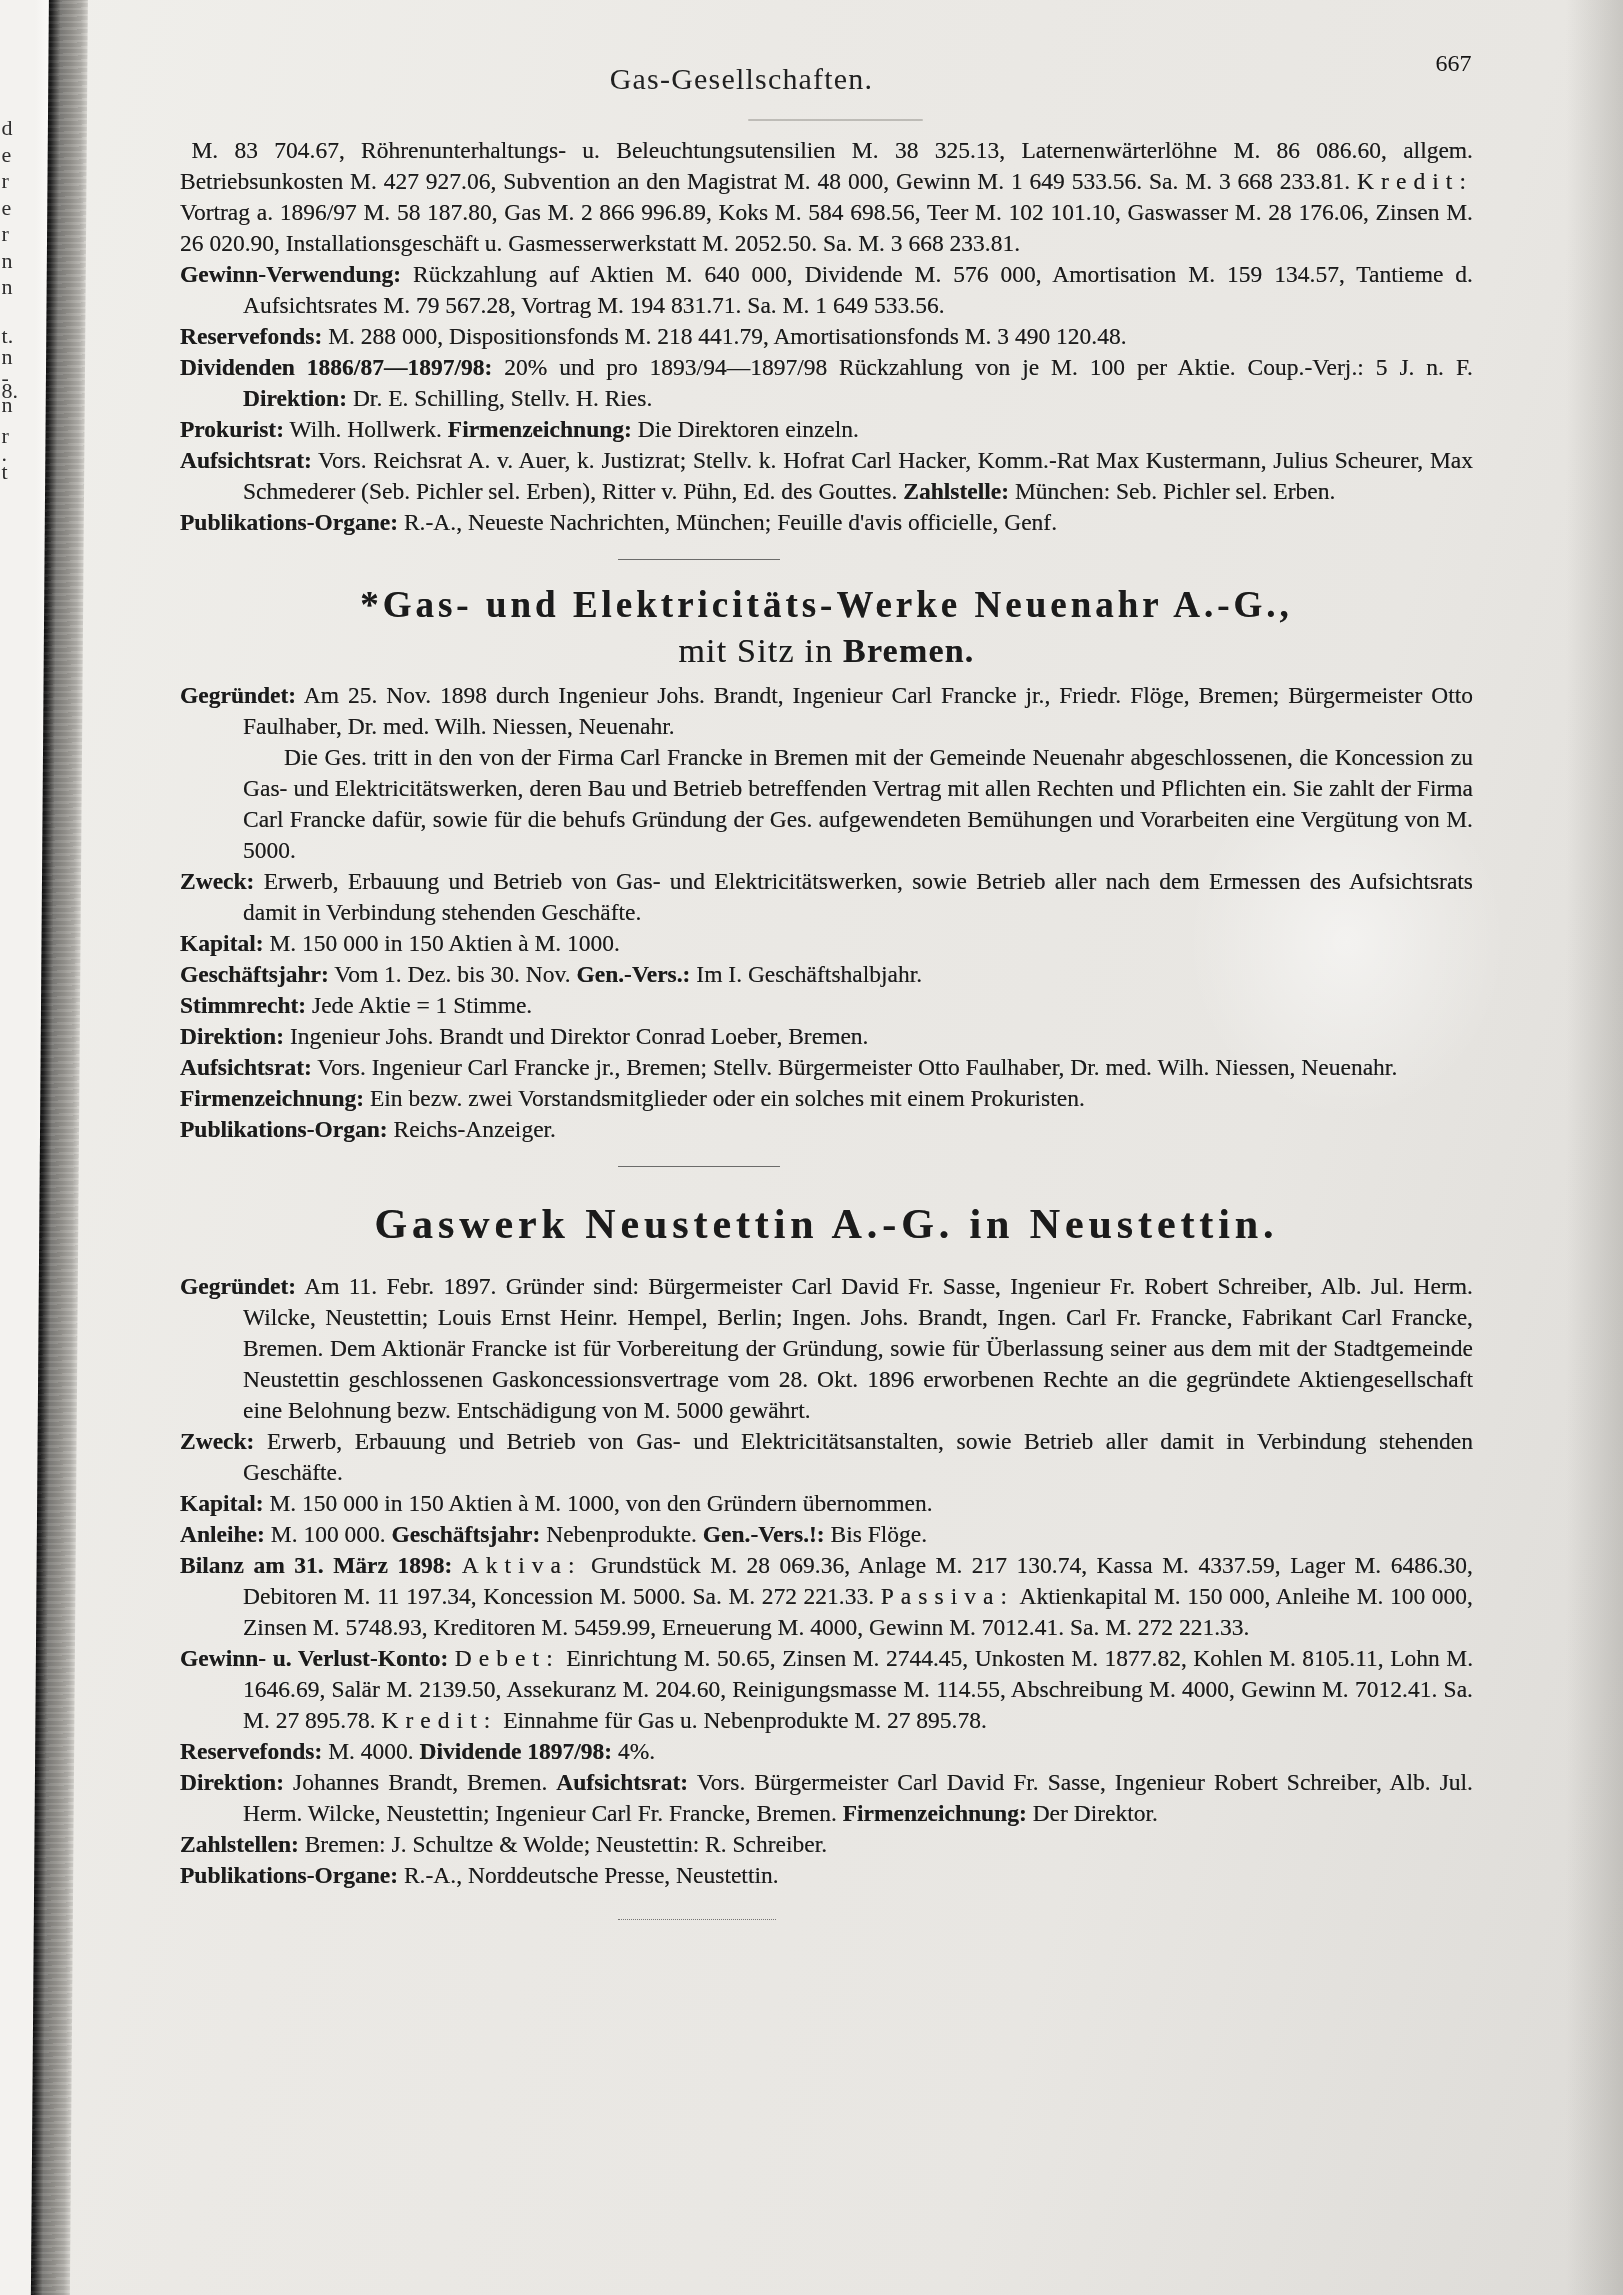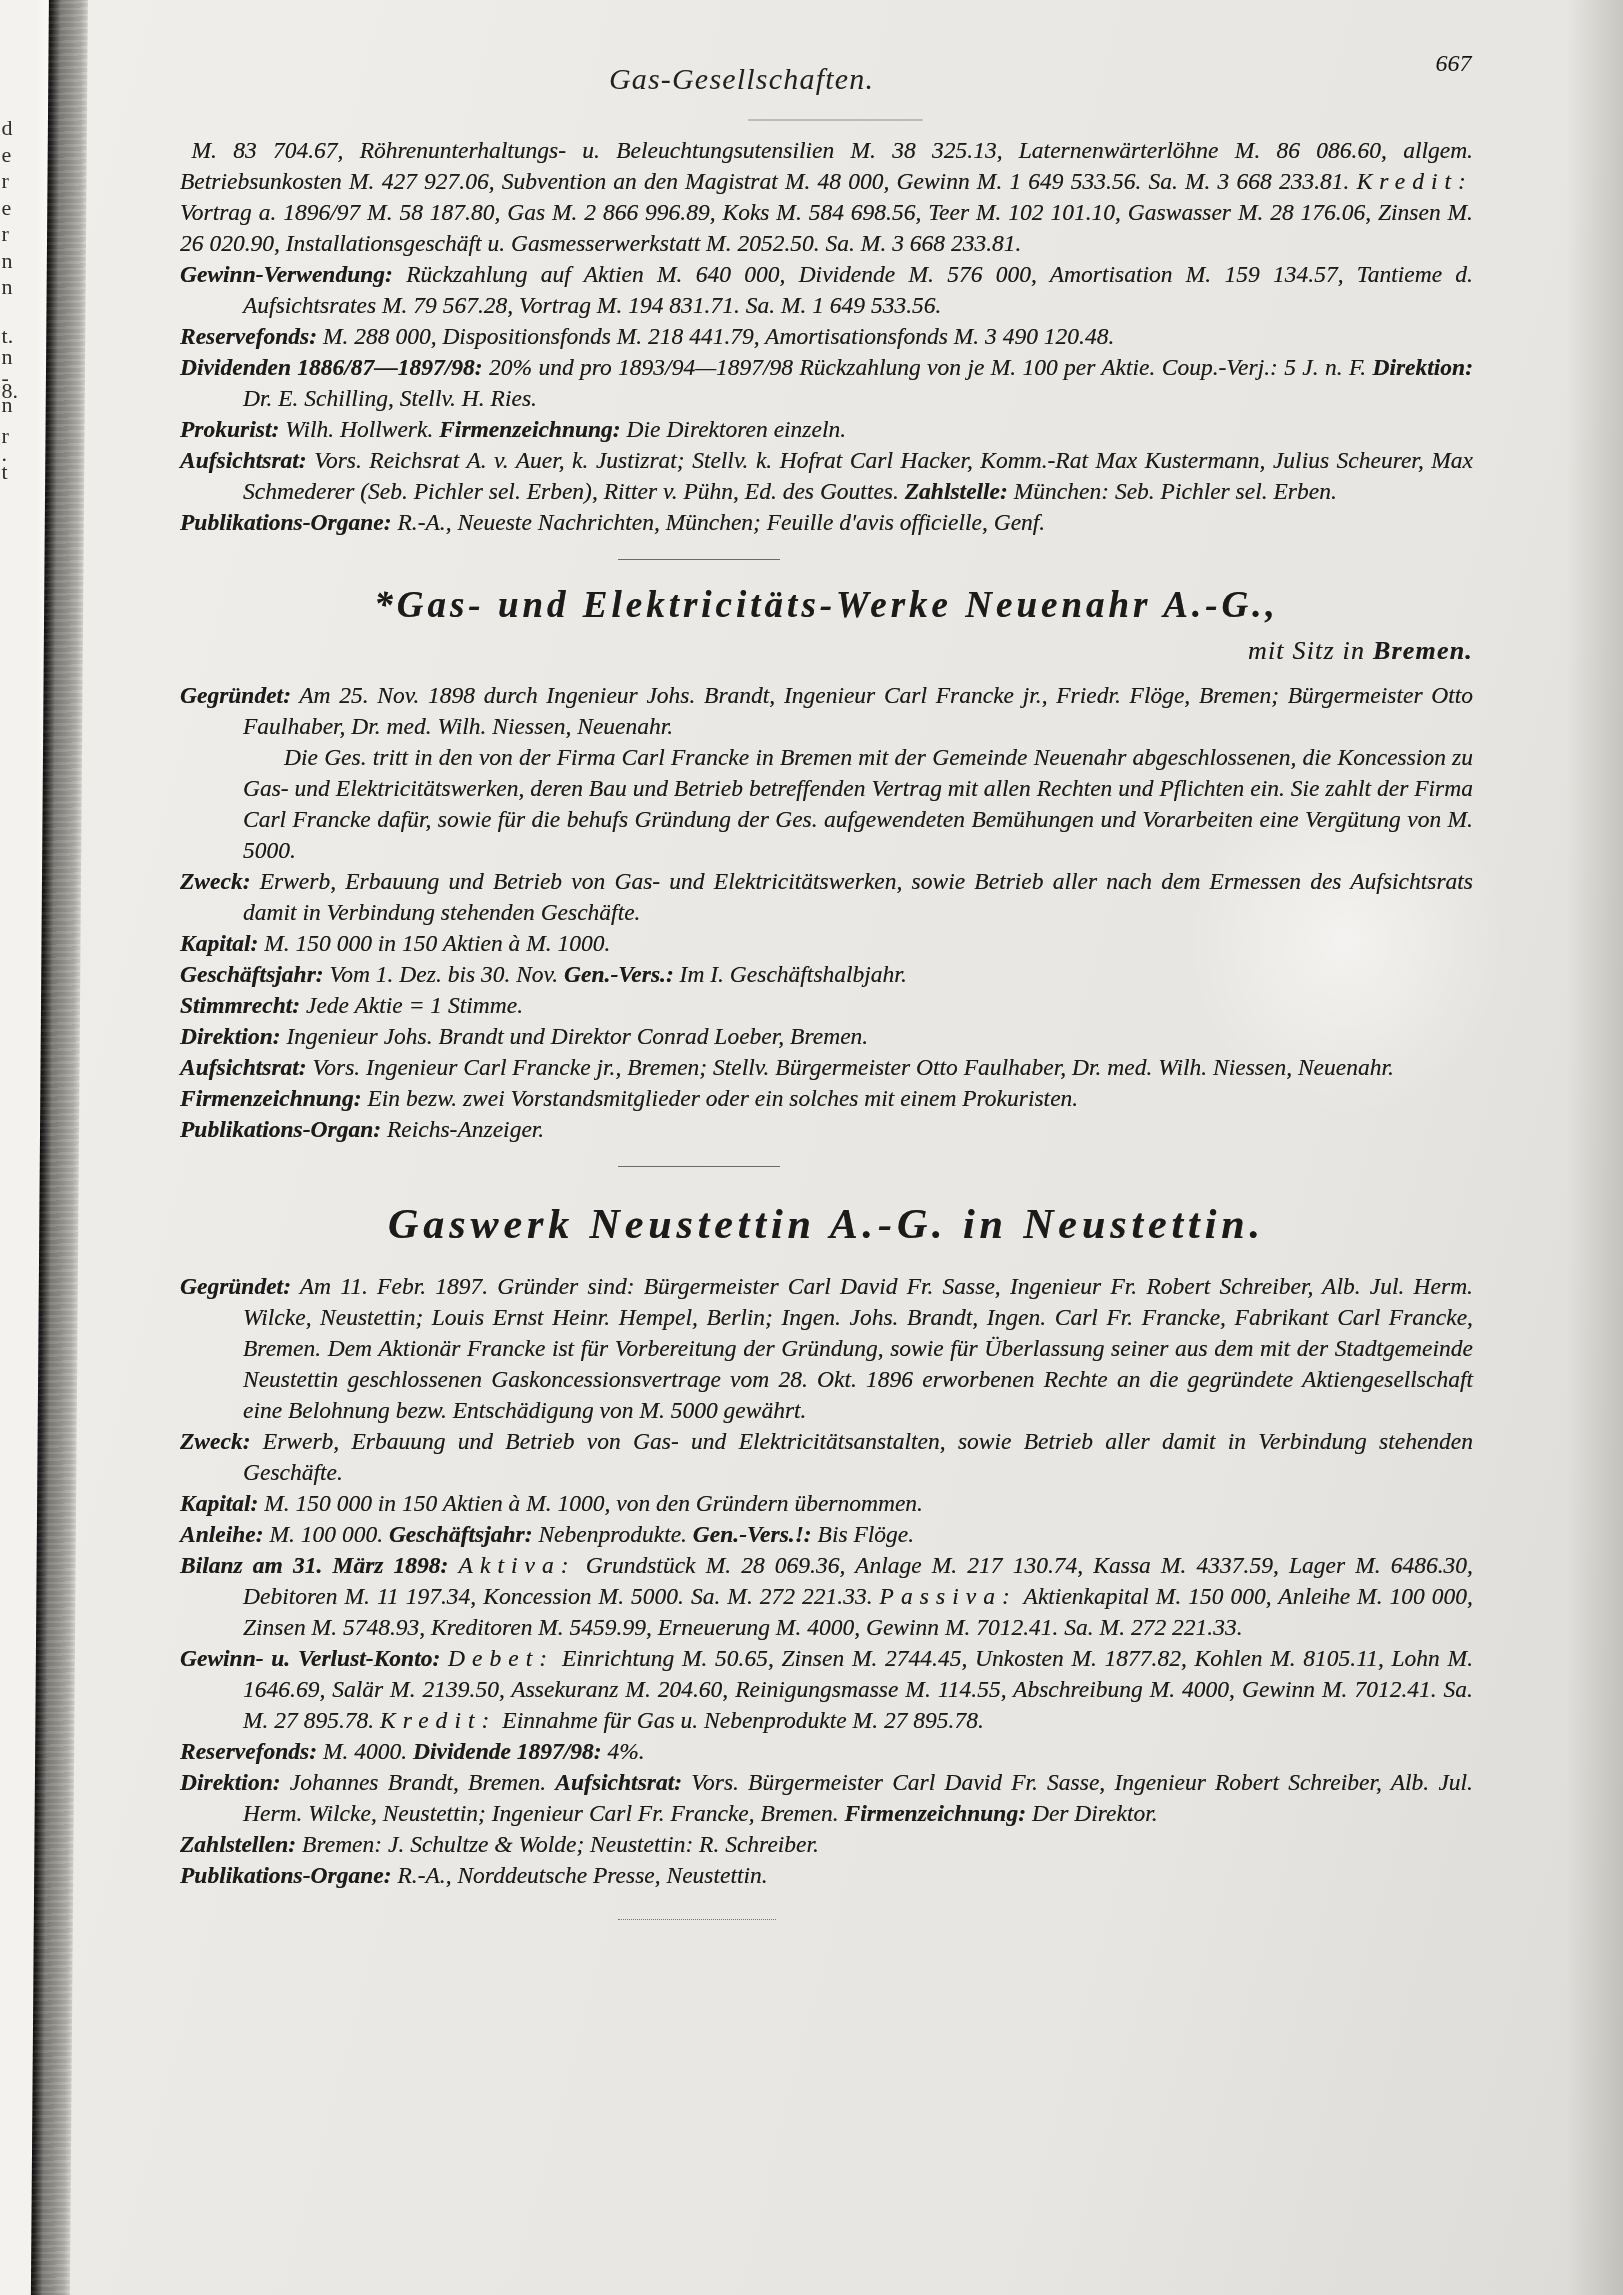--- a/index.html
+++ b/index.html
@@ -13,40 +13,40 @@
   .stain{position:absolute;top:690px;right:49px;width:455px;height:503px;pointer-events:none;
     background:radial-gradient(closest-side,rgba(255,255,255,.5),rgba(255,255,255,0) 70%);}
   .page-edge-strip{position:absolute;left:0;top:0;width:50px;height:100%;
     background:linear-gradient(90deg,#f3f2ef 0%,#f3f2ef 70%,#fbfaf8 100%);}
   .book-gutter{position:absolute;left:49px;top:-11.4px;width:39px;height:2321px;
     transform-origin:50% 0;transform:rotate(0.45deg);
     background:linear-gradient(90deg,#101010 0px,#242424 3.2px,#565553 8px,#7e7d7a 30%,#96948f 58%,#b3b1ac 84%,#d8d6d1 100%);}
   .book-gutter::after{content:"";position:absolute;inset:0;
     background:repeating-linear-gradient(178deg,rgba(255,255,255,.06) 0 2.4px,rgba(0,0,0,.05) 2.4px 6.5px);}
   .margin-letters span{position:absolute;left:1.6px;font-size:22px;color:#2e2e2e;font-family:"Liberation Serif",serif;}
-  .content{position:absolute;left:180px;top:0;width:1293px;font-style:italic;}
+  .content{position:absolute;left:180px;top:0;width:1293px;}
   .header{position:relative;height:106px;}
   .header-title{position:absolute;left:50%;top:62px;transform:translateX(-50%) translateX(-85px);
     font-size:30px;letter-spacing:1.2px;color:#212121;white-space:nowrap;}
   .page-number{position:absolute;right:1.6px;top:50px;font-size:24px;color:#141414;}
   .scan-artifact{position:absolute;left:568px;top:119px;width:175px;height:1.6px;
     background:rgba(135,133,127,.45);border-radius:1.6px;}
   .body{margin-top:29px;font-size:23.5px;line-height:31px;text-align:justify;
     text-shadow:0 0 0.4px rgba(20,20,20,.55);}
   .body p{margin:0;}
   .para-hang{padding-left:63px;text-indent:-63px;}
   .para-flush{text-indent:11.4px;}
   .para-inner{padding-left:63px;text-indent:41px;}
   .b{font-weight:bold;}
   .sp{letter-spacing:.30em;}
   .h1{font-size:37px;line-height:47px;font-weight:bold;text-align:center;
     margin:21px 0 6.5px;letter-spacing:4px;}
   .h2{font-size:42px;line-height:52px;font-weight:bold;text-align:center;
     margin:31px 0 21px;letter-spacing:4.9px;}
-  .sub{font-size:26px;text-align:right;margin:1.6px 0 14.6px;letter-spacing:1.2px;}
+  .sub{font-size:34px;text-align:center;margin:1.6px 0 14.6px;letter-spacing:1.2px;}
   .sub .plain{font-weight:normal;}
   .rule{width:162px;height:0;border-top:1.6px solid rgba(75,75,75,.8);margin:21px 0 14.6px 438px;}
   .rule-end{width:158px;height:0;border-top:1.6px dotted rgba(95,95,95,.85);margin:28px 0 0 438px;}
 </style>
 </head>
 <body>
 
 <div class="sheet">
   <div class="stain"></div>
   <div class="page-edge-strip"></div>

